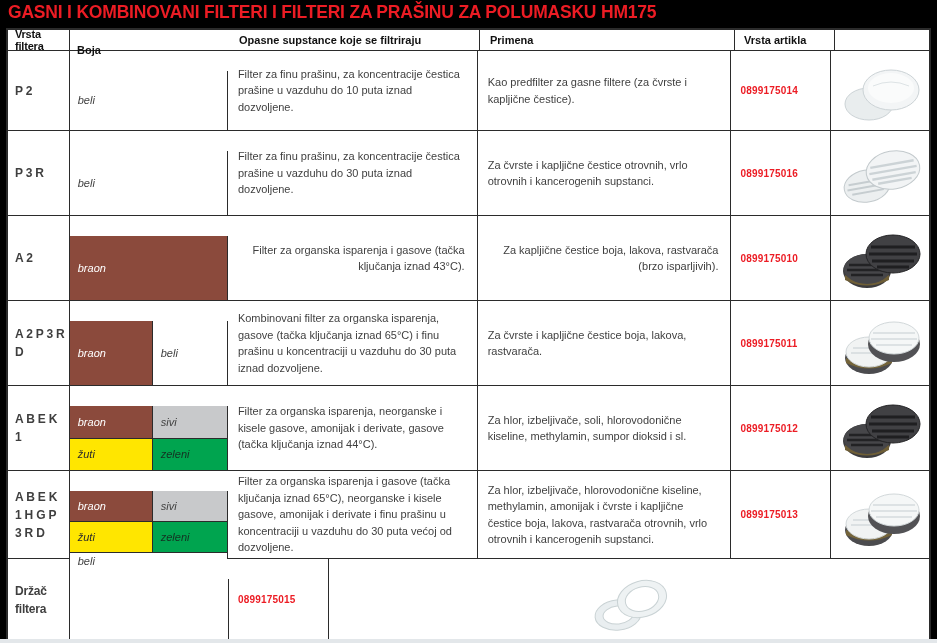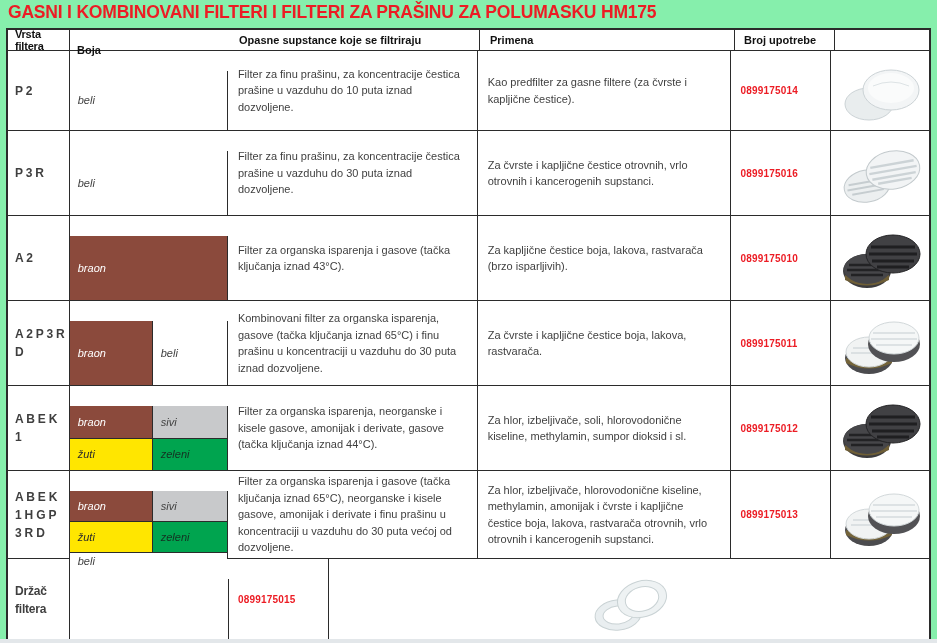--- a/index.html
+++ b/index.html
@@ -1,18 +1,18 @@
 <!DOCTYPE html>
 <html style="--accent: #EC1C24; --braon: #8B4A3C; --sivi: #C8C9CB; --zuti: #FFE600; --zeleni: #00A44F; --beli: #FFFFFF; --border: #2B2B2B; --text: #3F3F3F;"><head>
 <meta charset="utf-8">
 <style>
   html,body{margin:0;padding:0;background:#fff;}
   .page{
     position:relative;width:937px;height:643px;overflow:hidden;
-    font-family:"Liberation Sans",sans-serif;background:#86efac;
+    font-family:"Liberation Sans",sans-serif;background:#000000;
   }
   .title{
     position:absolute;left:8px;top:2px;margin:0;
     font-size:17.5px;font-weight:bold;color:var(--accent,#EC1C24);
     letter-spacing:-0.2px;white-space:nowrap;
   }
   .ftable{
     position:absolute;left:6px;top:28px;width:925px;
     border:2px solid var(--border,#2B2B2B);border-bottom-width:3px;
     background:#fff;box-sizing:border-box;
@@ -27,21 +27,21 @@
   .cell:last-child{border-right:none;}
   .c1{width:62px;padding:2px 4px 2px 7px;font-size:12px;letter-spacing:-0.2px;font-weight:bold;}
   .c2{width:159px;padding:0;margin-top:20px;}
   .c3{width:251px;padding:4px 12px 4px 10px;}
   .c4{width:255px;padding:4px 12px 4px 10px;}
   .c5{width:100px;padding:0 6px 0 9px;}
   .c6{flex:1;justify-content:center;padding:2px;}
   .cmerge{width:507px;padding:4px 12px 4px 10px;}
   .head{height:21px;}
   .head .cell{font-weight:bold;color:#111;font-size:11px;line-height:1.1;padding-top:0;padding-bottom:0;}
-  .r0{height:80px;} .r1{height:85px;} .r2{height:85px;} .r3{height:85px;}
+  .r0{height:80px;} .r1{height:85px;} .r2{height:85px;text-align:right;} .r3{height:85px;}
   .r4{height:85px;} .r5{height:88px;} .r6{height:81px;}
   .article{font-weight:bold;color:var(--accent,#EC1C24);font-size:10px;letter-spacing:0.2px;}
   
   .swatch{width:100%;height:100%;display:grid;gap:1px;background:var(--border,#2B2B2B);}
   .swatch.single{grid-template-columns:1fr;}
   .swatch.split{grid-template-columns:82px 1fr;}
   .swatch.grid4{grid-template-columns:82px 1fr;grid-template-rows:1fr 1fr;}
   .swatch.grid5{grid-template-columns:82px 1fr;grid-template-rows:30px 30px 1fr;}
   .sw{display:flex;align-items:center;padding-left:8px;font-size:11px;color:var(--text,#3F3F3F);font-style:italic;}
   .sw.full{grid-column:1 / span 2;}
@@ -59,21 +59,21 @@
 <div class="page">
   <h1 class="title">GASNI I KOMBINOVANI FILTERI I FILTERI ZA PRAŠINU ZA POLUMASKU HM175</h1>
 
   <div class="ftable">
 
     <div class="row head">
       <div class="cell c1">Vrsta filtera</div>
       <div class="cell c2" style="padding-left:7px;">Boja</div>
       <div class="cell c3">Opasne supstance koje se filtriraju</div>
       <div class="cell c4">Primena</div>
-      <div class="cell c5">Broj upotrebe</div>
+      <div class="cell c5">Vrsta artikla</div>
       <div class="cell c6"></div>
     </div>
 
     <div class="row r0">
       <div class="cell c1">P 2</div>
       <div class="cell c2">
         <div class="swatch single">
             <div class="sw sw-beli">beli</div>
           </div>
       </div>

